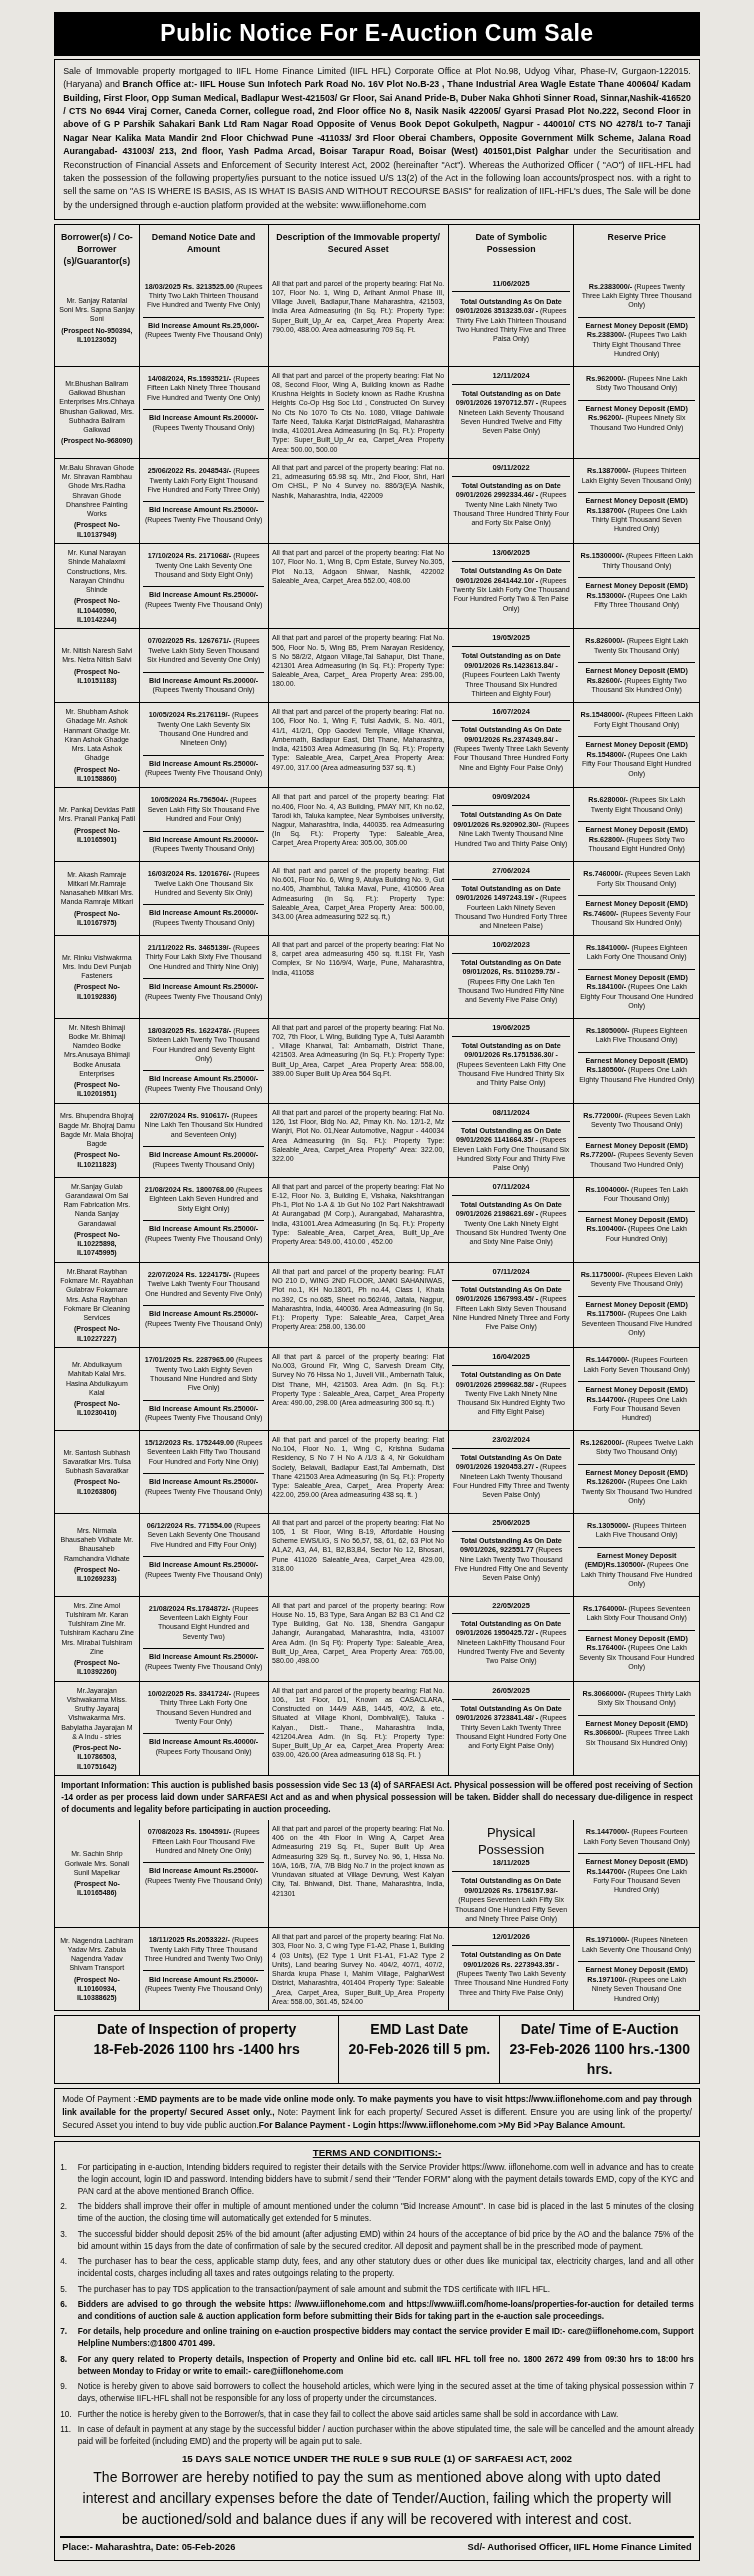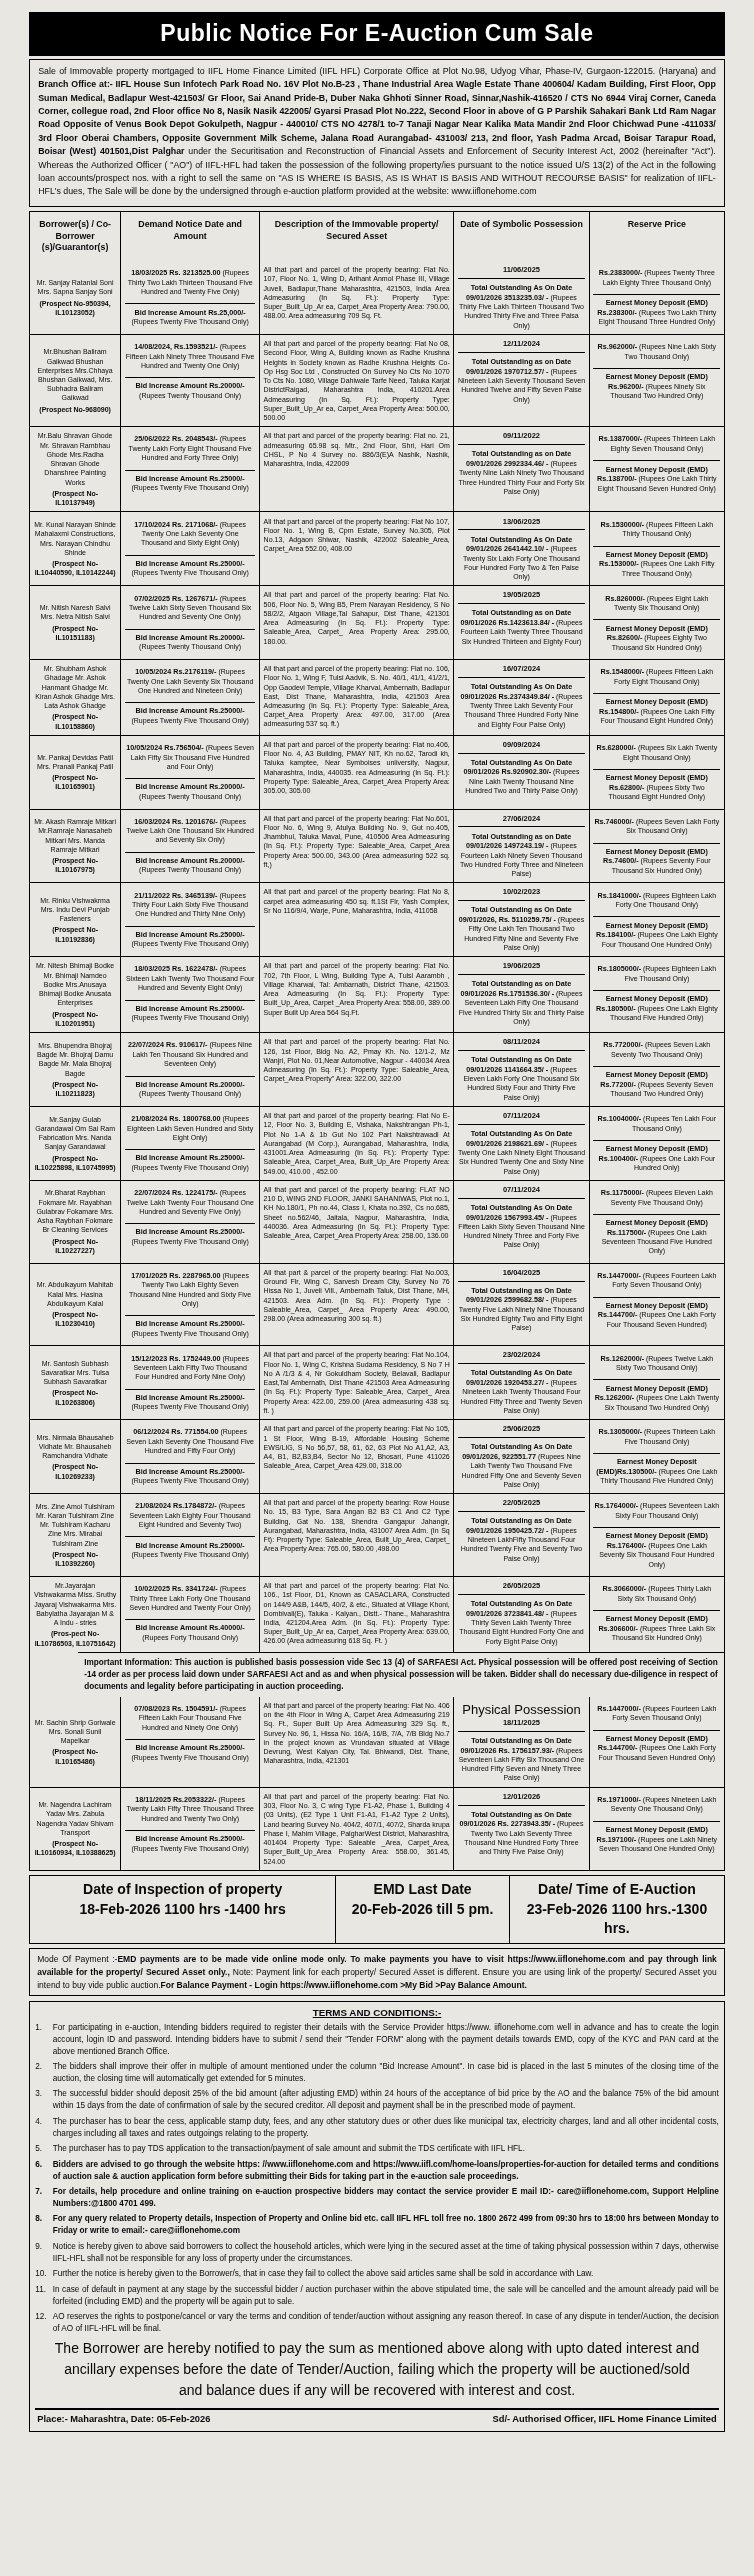--- a/index.html
+++ b/index.html
@@ -1,17 +1,17 @@
 <!DOCTYPE html>
 <html style="font-size:8.2px"><head>
 <meta charset="utf-8">
 <style>
   html,body{margin:0;padding:0;background:#e9e7e2;}
   body{width:754px;height:2861px;overflow:hidden;font-family:"Liberation Sans",sans-serif;color:#0a0a0a;}
-  .page{width:696px;margin:0 auto;padding-top:12.4px;}
+  .page{width:646px;margin:0 auto;padding-top:12.4px;}
   .frame{border:2.1px solid #000;background:#fff;}
   
   .titlebar{background:#000;color:#fff;text-align:center;font-size:23px;font-weight:bold;padding:5.2px 0 7.2px 0;letter-spacing:0.5px;}
   
   .intro{border:1.5px solid #000;margin-top:3.1px;padding:5.2px 8.2px 7.2px 8.2px;font-size:8.8px;line-height:1.52;text-align:justify;}
   .b{font-weight:bold;}
   
   .bigtable{border:1.5px solid #000;margin-top:4.1px;}
   .trow{display:grid;grid-template-columns:13% 20% 28% 19.5% 19.5%;}
   .trow + .trow{border-top:1.5px solid #000;}
@@ -22,21 +22,21 @@
   .c-demand{text-align:center;}
   .c-desc{text-align:justify;}
   .c-possession{text-align:center;}
   .c-reserve{text-align:center;}
   .subbox{padding:3.1px 1px;}
   .subbox.second{border-top:1px solid #000;margin-top:4.1px;}
   .pos-date{font-weight:bold;font-size:7.5px;border-bottom:1px solid #000;padding-bottom:3px;margin-bottom:4.1px;}
   .pos-head{font-weight:normal;font-size:13px;}
   .prospect{font-weight:bold;margin-top:2.1px;}
   .amount{font-weight:bold;font-size:7.2px;}
-  .note-row{border-top:1.5px solid #000;padding:4.1px 6.2px;font-size:8.2px;line-height:1.45;text-align:justify;margin-left:48px;}
+  .note-row{border-top:1.5px solid #000;padding:4.1px 6.2px;font-size:8.2px;line-height:1.45;text-align:justify;}
   
   .schedule{display:grid;grid-template-columns:44% 25% 31%;border:1.5px solid #000;margin-top:4.1px;text-align:center;}
   .schedule .scell{border-left:1px solid #000;padding:4.1px 3.1px;font-weight:bold;font-size:14px;line-height:1.4;}
   .schedule .scell:first-child{border-left:none;}
   
   .payment{border:1.5px solid #000;margin-top:4.1px;padding:4.1px 7.2px;font-size:8.5px;line-height:1.5;text-align:justify;}
   
   .terms{border:1.5px solid #000;margin-top:4.1px;padding:3.1px 5.2px 0 5.2px;}
   .terms-heading{text-align:center;font-weight:bold;font-size:9.8px;text-decoration:underline;margin:2.1px 0 4.1px 0;}
   .term{display:flex;font-size:8.2px;line-height:1.45;margin-bottom:3.6px;}
@@ -852,25 +852,22 @@
           <span class="tt">Notice is hereby given to above said borrowers to collect the household articles, which were lying in the secured asset at the time of taking physical possession within 7 days, otherwise IIFL-HFL shall not be responsible for any loss of property under the circumstances.</span>
         </div>
         <div class="term">
           <span class="tn">10.</span>
           <span class="tt">Further the notice is hereby given to the Borrower/s, that in case they fail to collect the above said articles same shall be sold in accordance with Law.</span>
         </div>
         <div class="term">
           <span class="tn">11.</span>
           <span class="tt">In case of default in payment at any stage by the successful bidder / auction purchaser within the above stipulated time, the sale will be cancelled and the amount already paid will be forfeited (including EMD) and the property will be again put to sale.</span>
         </div>
-        <div class="term">
-          <span class="tn">12.</span>
-          <span class="tt">AO reserves the rights to postpone/cancel or vary the terms and condition of tender/auction without assigning any reason thereof. In case of any dispute in tender/Auction, the decision of AO of IIFL-HFL will be final.</span>
-        </div>
-      </div>
+      </div>
+    <div class="sale-heading">15 DAYS SALE NOTICE UNDER THE RULE 9 SUB RULE (1) OF SARFAESI ACT, 2002</div>
     <div class="sale-body">The Borrower are hereby notified to pay the sum as mentioned above along with upto dated interest and ancillary expenses before the date of Tender/Auction, failing which the property will be auctioned/sold and balance dues if any will be recovered with interest and cost.</div>
     <div class="footerline">
       <span>Place:- Maharashtra, Date: 05-Feb-2026</span>
       <span>Sd/- Authorised Officer, IIFL Home Finance Limited</span>
     </div>
   </div>
 
 </div>
 
 

